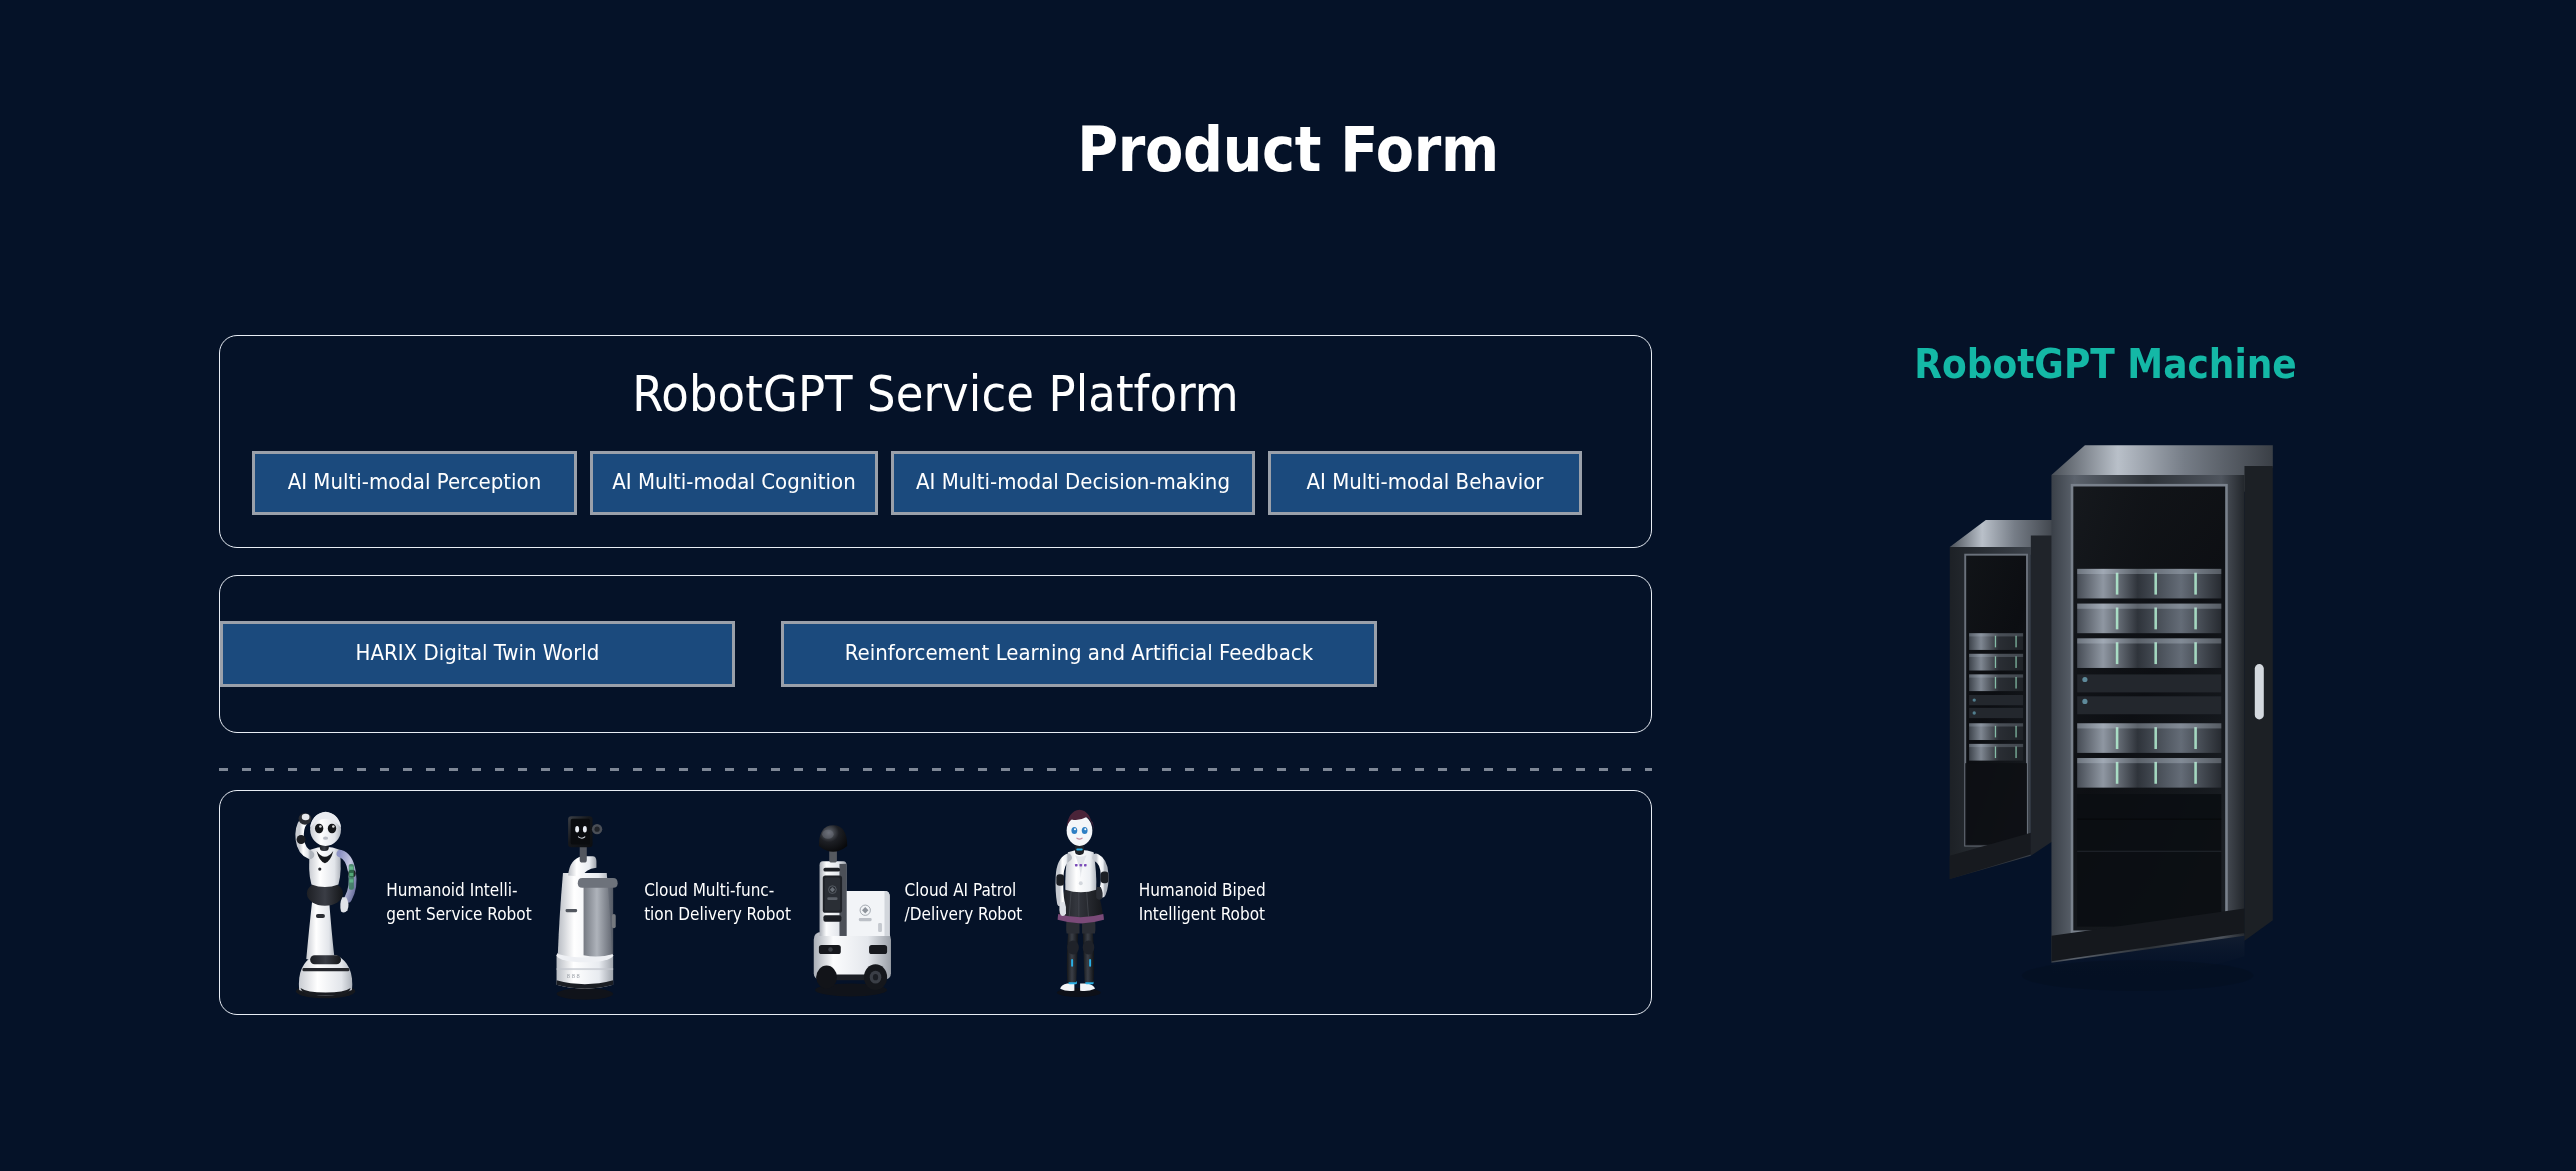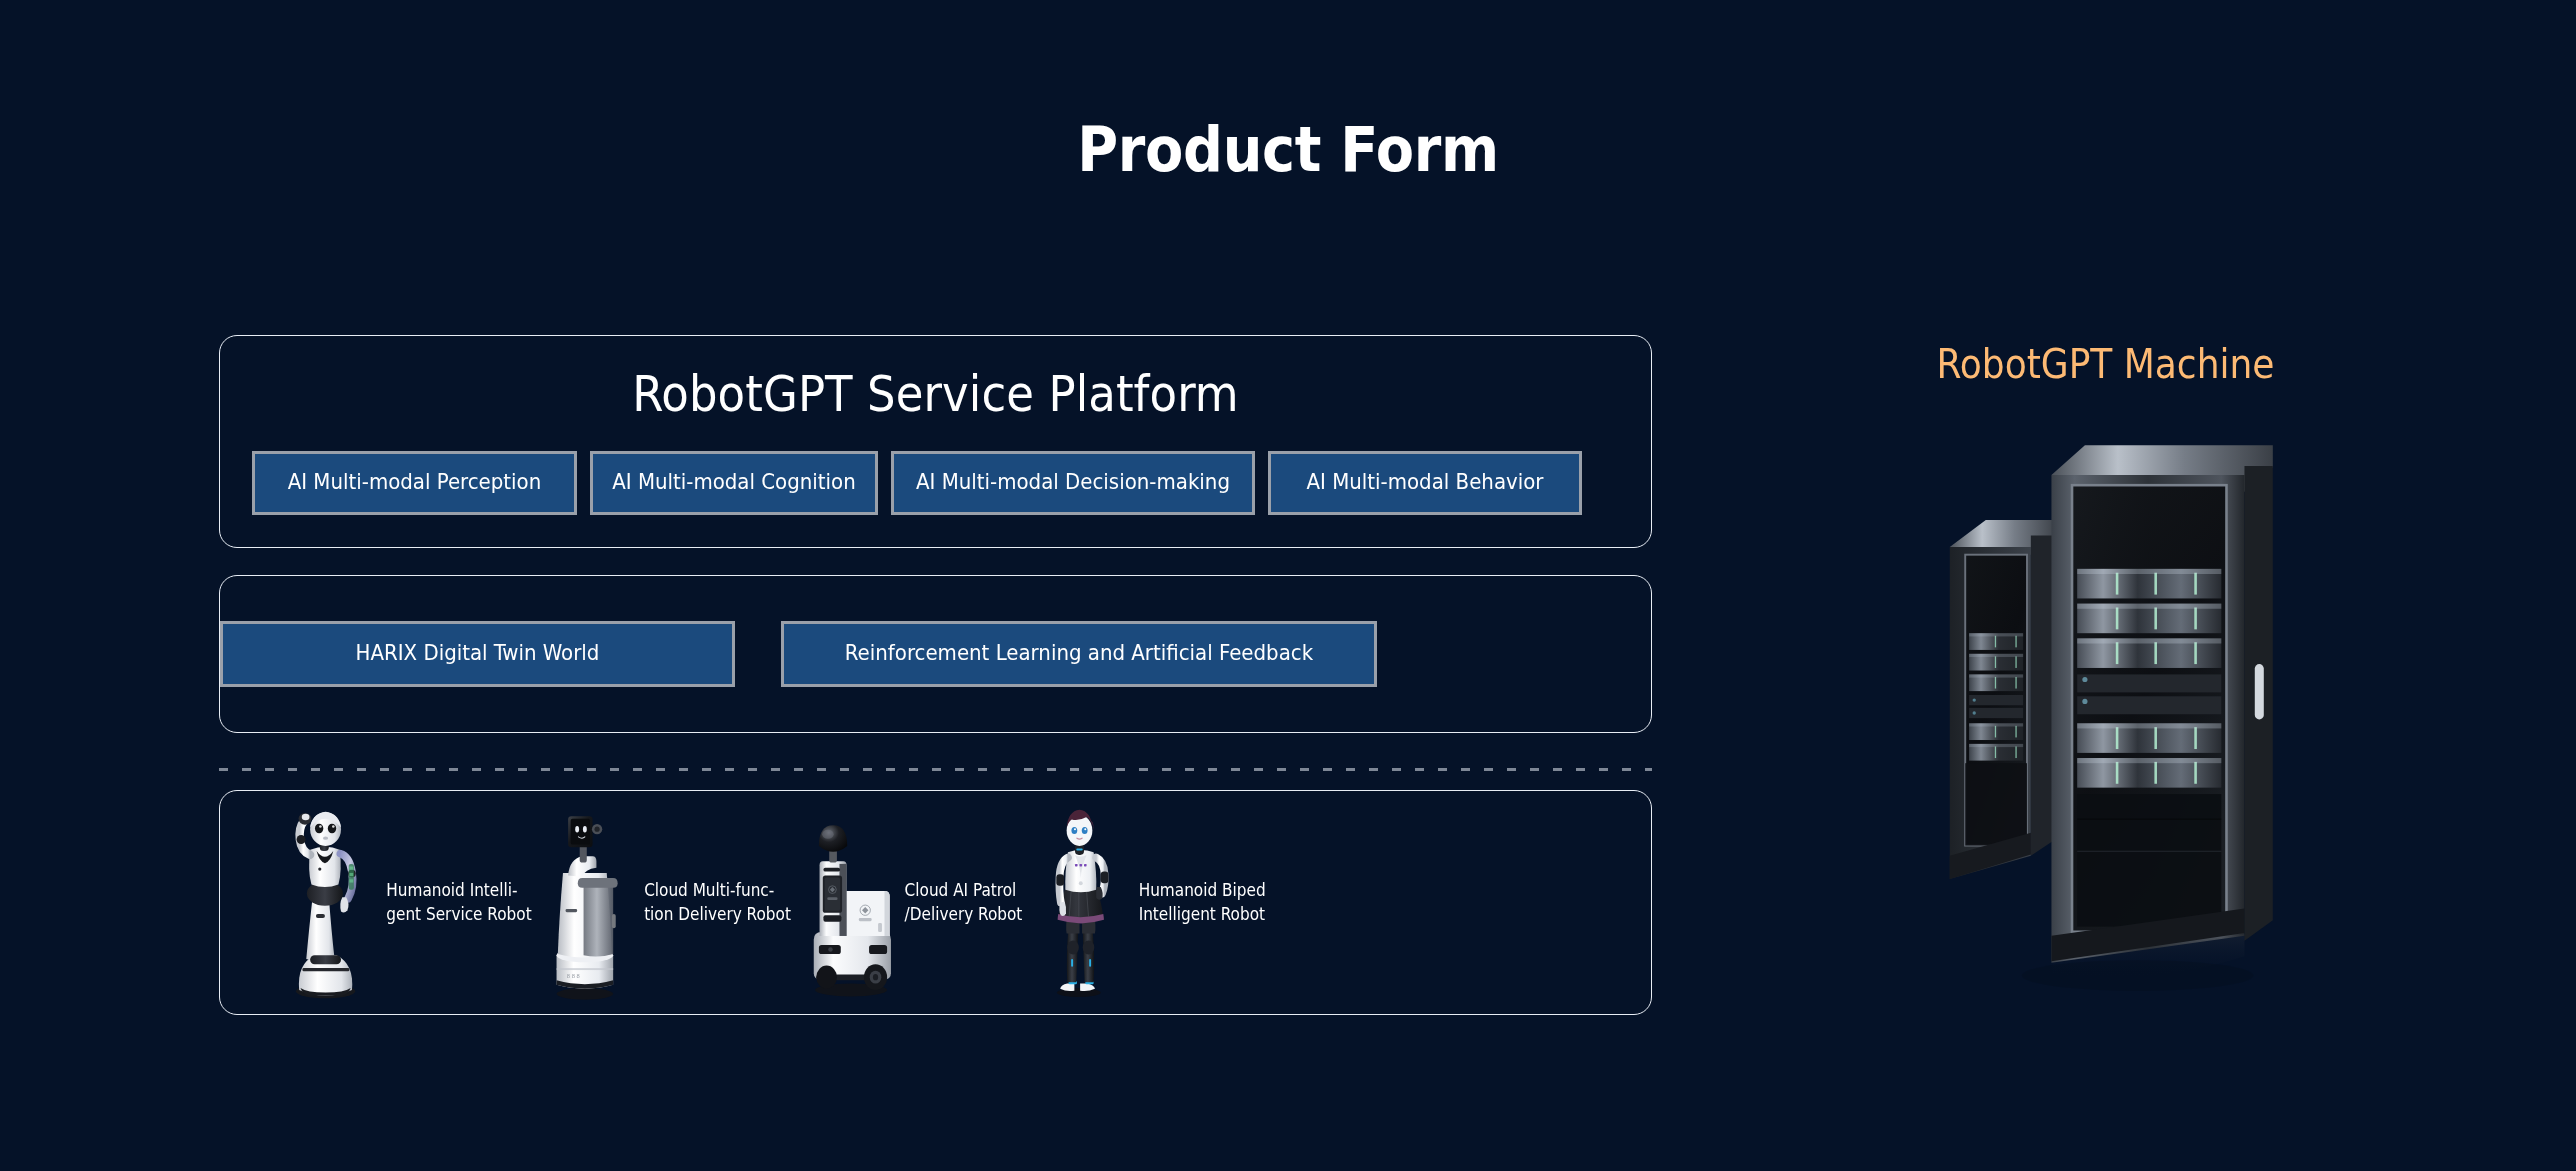--- a/index.html
+++ b/index.html
@@ -154,24 +154,25 @@
 
   
   .machine-col {
     position: absolute;
     left: 1848px;
     top: 341px;
     width: 515px;
   }
   .machine-title {
     text-align: center;
-    color: #fdba74;
+    color: #14b8a6;
     font-size: 40px;
     font-family: "DejaVu Sans Condensed", "Liberation Sans", sans-serif;
     font-stretch: condensed;
+    font-weight: bold;
   }
   .rack-wrap {
     position: relative;
     width: 361px;
     height: 592px;
     margin: 39px auto 0;
   }
 
   svg { display: block; overflow: visible; }
 </style>

